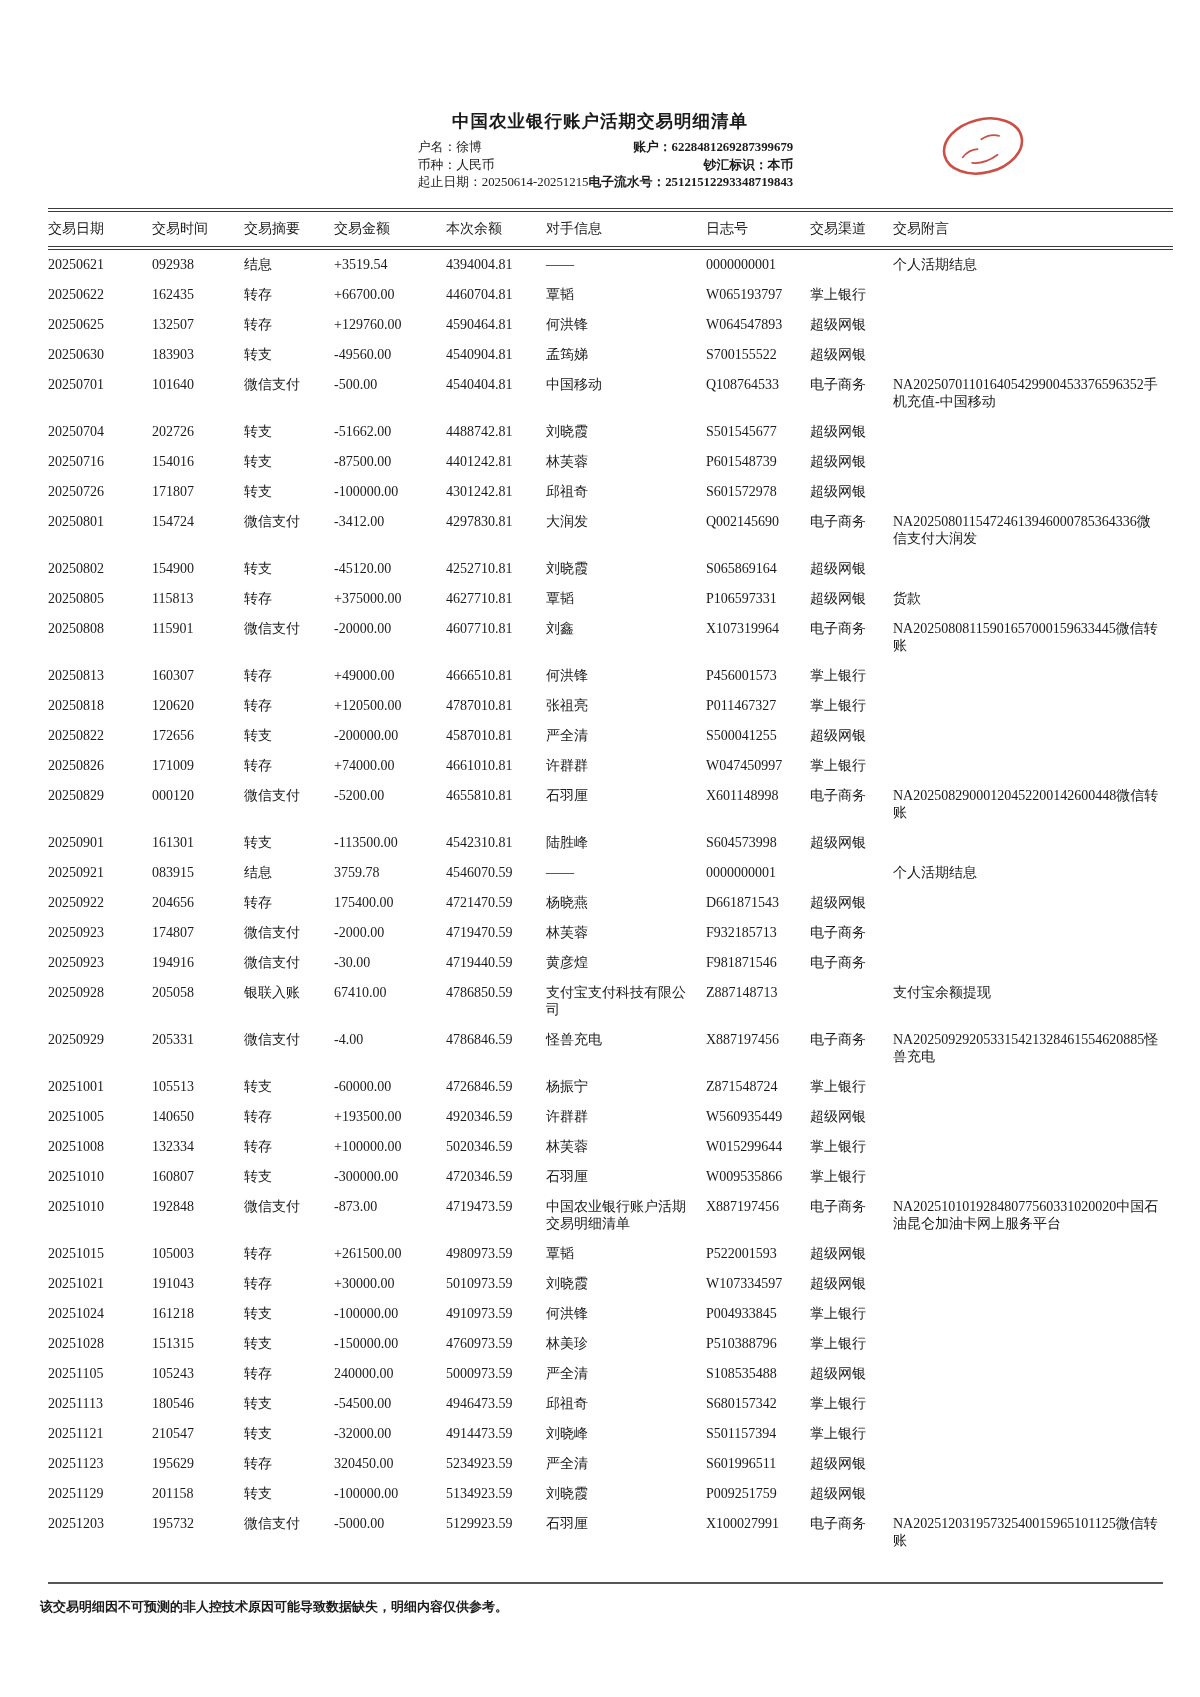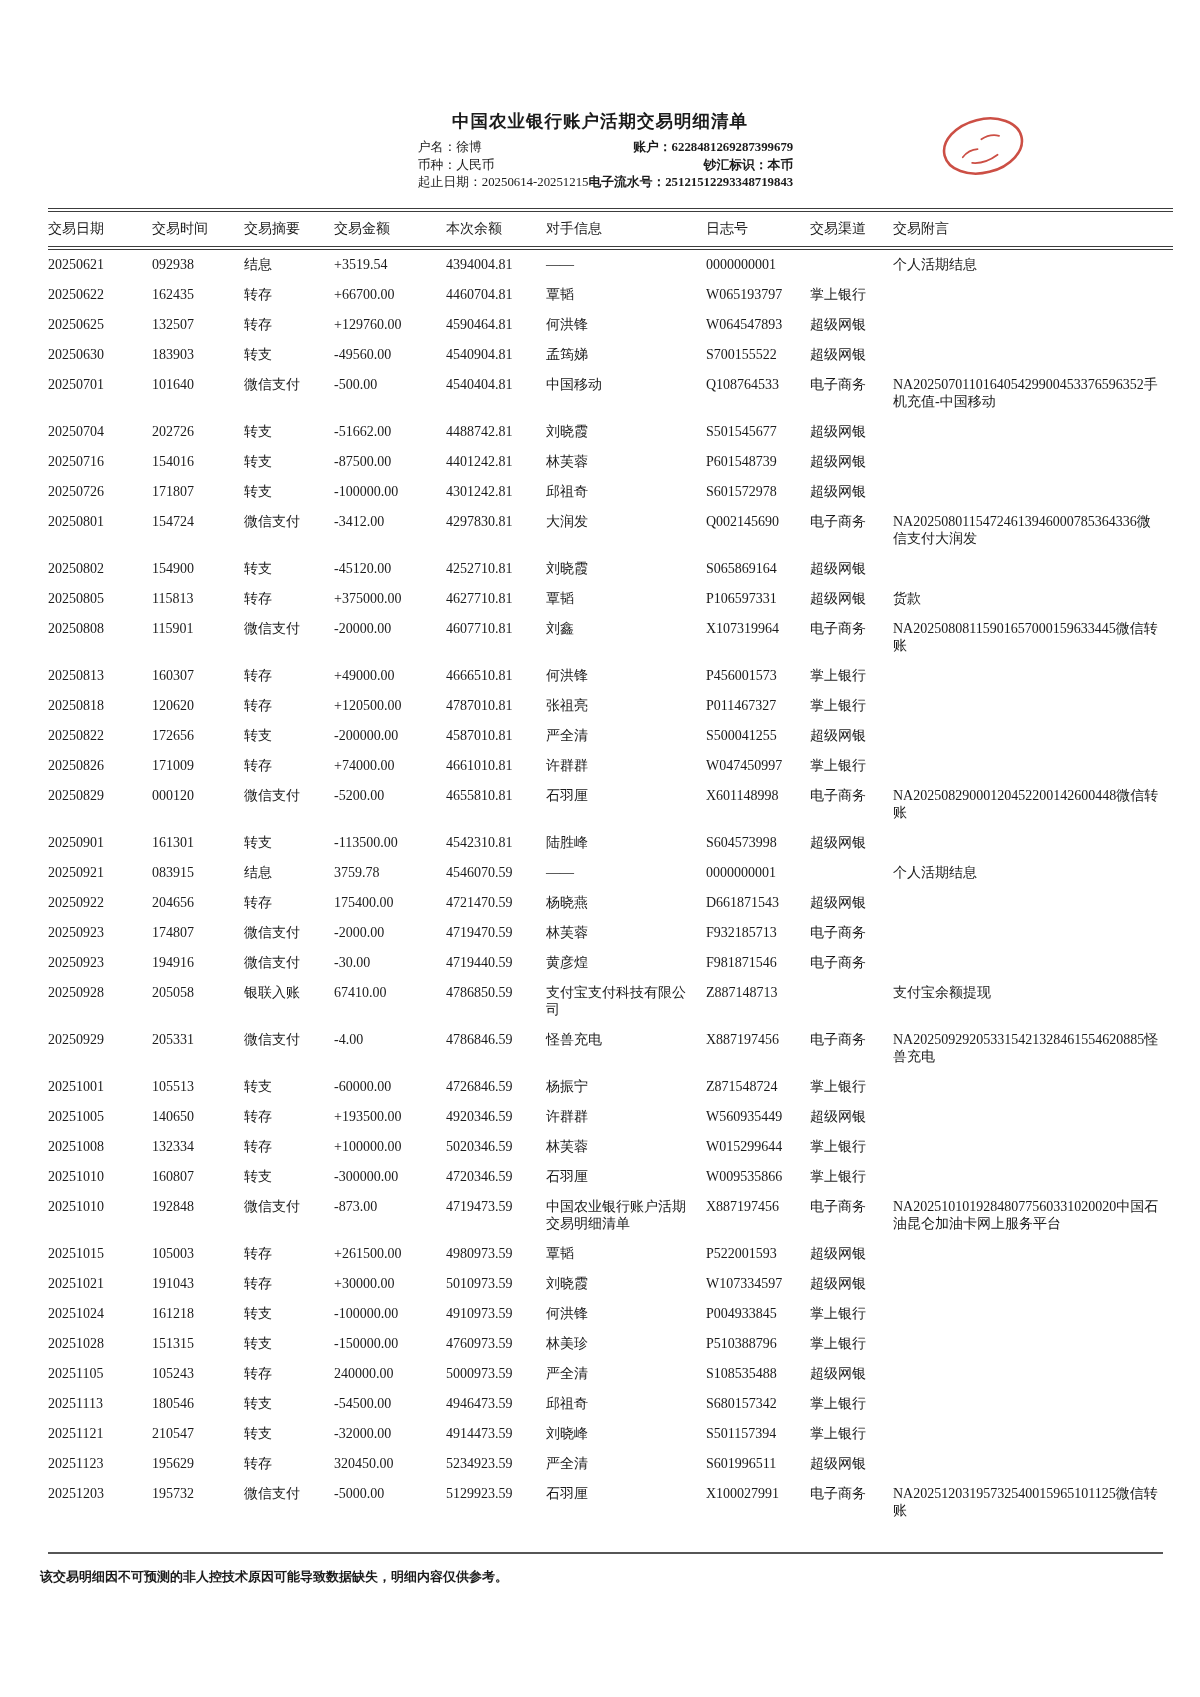--- a/index.html
+++ b/index.html
@@ -530,20 +530,31 @@
           <td>195629</td>
           <td>转存</td>
           <td>320450.00</td>
           <td>5234923.59</td>
           <td>严全清</td>
           <td>S601996511</td>
           <td>超级网银</td>
           <td></td>
         </tr>
         <tr>
+          <td>20251129</td>
+          <td>201158</td>
+          <td>转支</td>
+          <td>-100000.00</td>
+          <td>5134923.59</td>
+          <td>刘晓霞</td>
+          <td>P009251759</td>
+          <td>超级网银</td>
+          <td></td>
+        </tr>
+        <tr>
           <td>20251203</td>
           <td>195732</td>
           <td>微信支付</td>
           <td>-5000.00</td>
           <td>5129923.59</td>
           <td>石羽厘</td>
           <td>X100027991</td>
           <td>电子商务</td>
           <td>NA20251203195732540015965101125微信转账</td>
         </tr>

